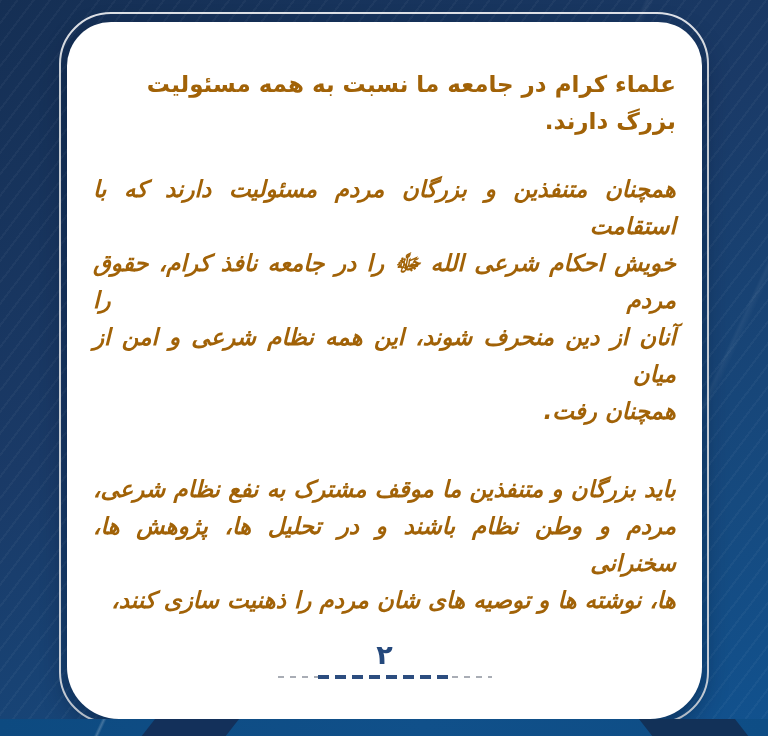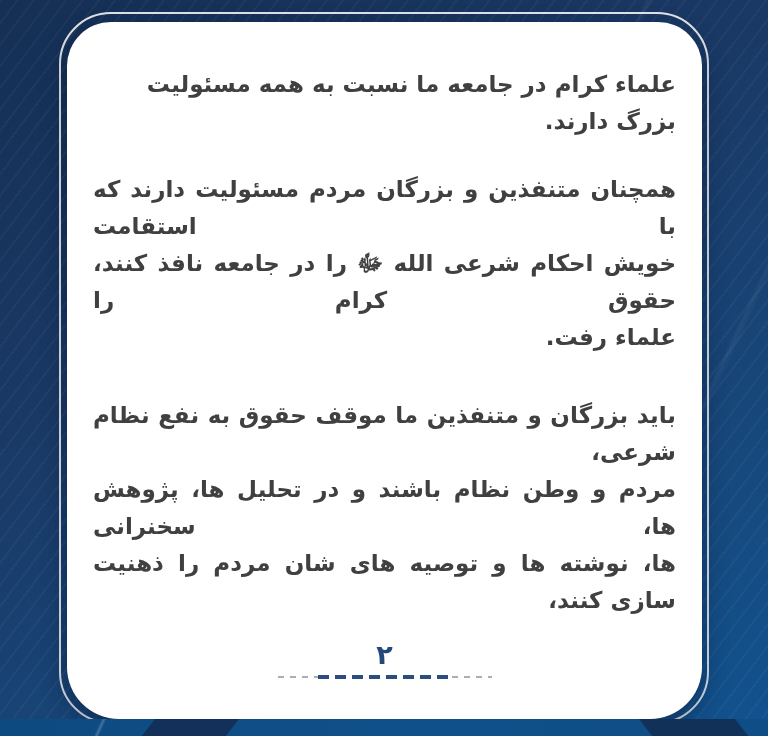--- a/index.html
+++ b/index.html
@@ -23,26 +23,26 @@
   }
   .card{
     position:absolute;left:67px;top:22px;width:635px;height:697px;
     background:#ffffff;border-radius:44px 44px 52px 52px;
     box-shadow:0 10px 26px rgba(4,18,42,0.45);
   }
   .content{
     position:absolute;left:26px;right:26px;top:0;bottom:0;
     direction:rtl;
     padding-top:44px;
-    color:#404040;
+    color:#a16207;
     font-weight:bold;
     font-size:23px;line-height:37px;
   }
   .header-line{text-align:right;}
-  .para{margin-top:31px;}
+  .para{margin-top:31px;font-style:italic;}
   .para + .para{margin-top:41px;}
   .para .line{text-align:justify;text-align-last:justify;}
   .para .line:last-child{text-align:justify;text-align-last:right;}
   .pagination{
     position:absolute;left:0;right:0;top:618px;text-align:center;
   }
   .page-num{
     font-size:27px;font-weight:bold;color:#24487c;line-height:30px;
   }
   .dash-row{
@@ -77,25 +77,26 @@
 
 <div class="card-outline"></div>
 
 <div class="card">
   <div class="content">
     <div class="header-line">علماء کرام در جامعه ما نسبت به همه مسئولیت بزرگ دارند.</div>
 
     <div>
         <div class="para">
           <div class="line">همچنان متنفذین و بزرگان مردم مسئولیت دارند که با استقامت</div>
-          <div class="line">خویش احکام شرعی الله ﷻ را در جامعه نافذ کنند، حقوق کرام را</div>
-          <div class="line">علماء رفت.</div>
+          <div class="line">خویش احکام شرعی الله ﷻ را در جامعه نافذ کرام، حقوق مردم را</div>
+          <div class="line">آنان از دین منحرف شوند، این همه نظام شرعی و امن از میان</div>
+          <div class="line">همچنان رفت.</div>
         </div>
         <div class="para">
-          <div class="line">باید بزرگان و متنفذین ما موقف حقوق به نفع نظام شرعی،</div>
+          <div class="line">باید بزرگان و متنفذین ما موقف مشترک به نفع نظام شرعی،</div>
           <div class="line">مردم و وطن نظام باشند و در تحلیل ها، پژوهش ها، سخنرانی</div>
           <div class="line">ها، نوشته ها و توصیه های شان مردم را ذهنیت سازی کنند،</div>
         </div>
       </div>
   </div>
 
   <div class="pagination">
     <div class="page-num">۲</div>
     <div class="dash-row">
       <div class="dash-gray"></div>

